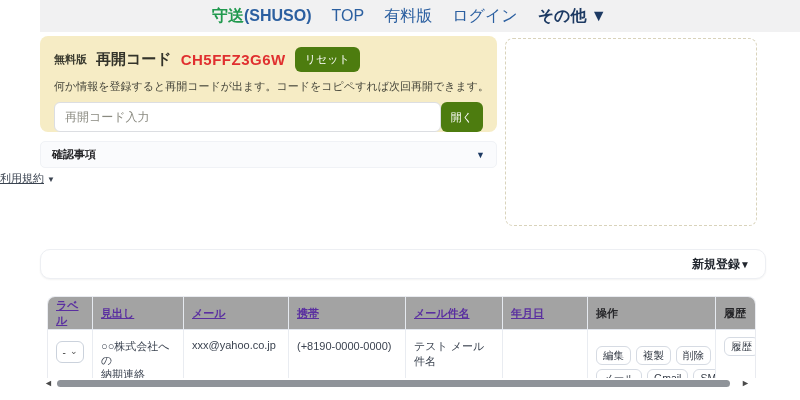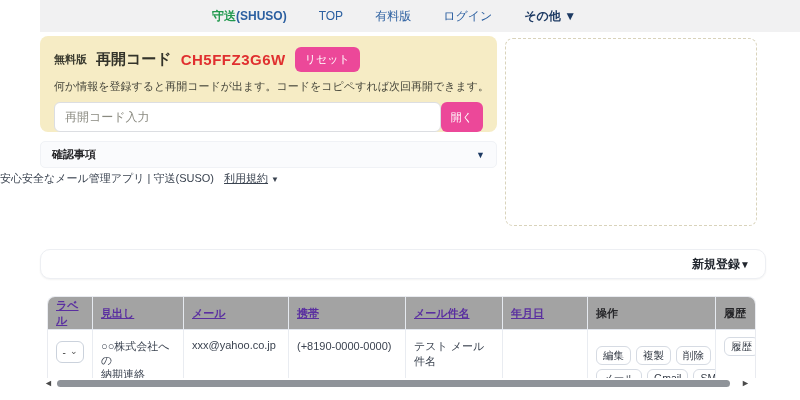--- a/index.html
+++ b/index.html
@@ -2,36 +2,36 @@
 <html><head>
 <meta charset="utf-8">
 <style>
   * { margin:0; padding:0; box-sizing:border-box; }
   html,body { width:800px; height:400px; }
   body { font-family:"Liberation Sans","DejaVu Sans",sans-serif; background:#ffffff; }
   .page { position:relative; width:800px; height:400px; overflow:hidden; background:#fff; }
 
   
   .topnav { position:absolute; left:40px; top:0; width:760px; height:32px; background:#f1f1f2;
-            display:flex; align-items:center; gap:32px; padding-left:172px; font-size:12px; }
+            display:flex; align-items:center; gap:20px; padding-left:172px; font-size:16px; }
   .topnav a { text-decoration:none; cursor:pointer; white-space:nowrap; }
   .brand { font-weight:bold; }
   .brand-green { color:#21994e; }
   .brand-rest { color:#2b5fa0; }
   .navlink { color:#2b5fa0; }
   .navlink-strong { color:#1d3a63; font-weight:bold; }
 
   
   .resume-panel { position:absolute; left:40px; top:36px; width:457px; height:96px;
                   background:#f6ecc5; border-radius:8px; padding:11px 14px; }
   .rp-row1 { display:flex; align-items:center; gap:9px; }
   .rp-badge { font-size:11px; font-weight:bold; color:#3c3c30; }
   .rp-title { font-size:15px; font-weight:bold; color:#33332a; }
   .rp-code  { font-size:15px; font-weight:bold; color:#e02f2f; letter-spacing:.5px; }
-  .btn-slate { background:#ec4899; color:#fff; border:none; border-radius:6px; font-size:11px;
+  .btn-slate { background:#4d7c0f; color:#fff; border:none; border-radius:6px; font-size:11px;
                padding:5px 10px; cursor:pointer; font-family:inherit; white-space:nowrap;text-align:center; }
   .btn-outline { background:#fffdf6; color:#2b2b2b; border:1px solid #565b63; border-radius:6px;
                  font-size:11px; padding:4px 9px; cursor:pointer; font-family:inherit; white-space:nowrap; }
   .rp-desc { font-size:11px; color:#45453a; margin-top:7px; white-space:nowrap; }
   .rp-inputrow { display:flex; margin-top:8px; }
   .code-input { flex:1; height:30px; border:1px solid #dcdee2; border-radius:6px; padding:0 10px;
                 font-size:12px; color:#333; background:#fff; font-family:inherit; }
   .code-input::placeholder { color:#8a8a80; }
   .btn-open { height:30px; padding:0 10px; }
 
@@ -117,21 +117,20 @@
       <button class="btn-slate btn-open">開く</button>
     </div>
   </section>
 
   <div class="confirm-bar">
     <span class="confirm-title">確認事項</span>
     <span class="caret">▼</span>
   </div>
 
   <div class="tagline">
-    <span>安心安全なメール管理アプリ | 守送(SUSO)</span>
     <span>
       <a class="terms-link">利用規約</a>
       <span class="caret-small">▼</span>
     </span>
   </div>
 
   <div class="right-box"></div>
 
   <div class="register-bar">
     <span class="register-title">新規登録</span>

